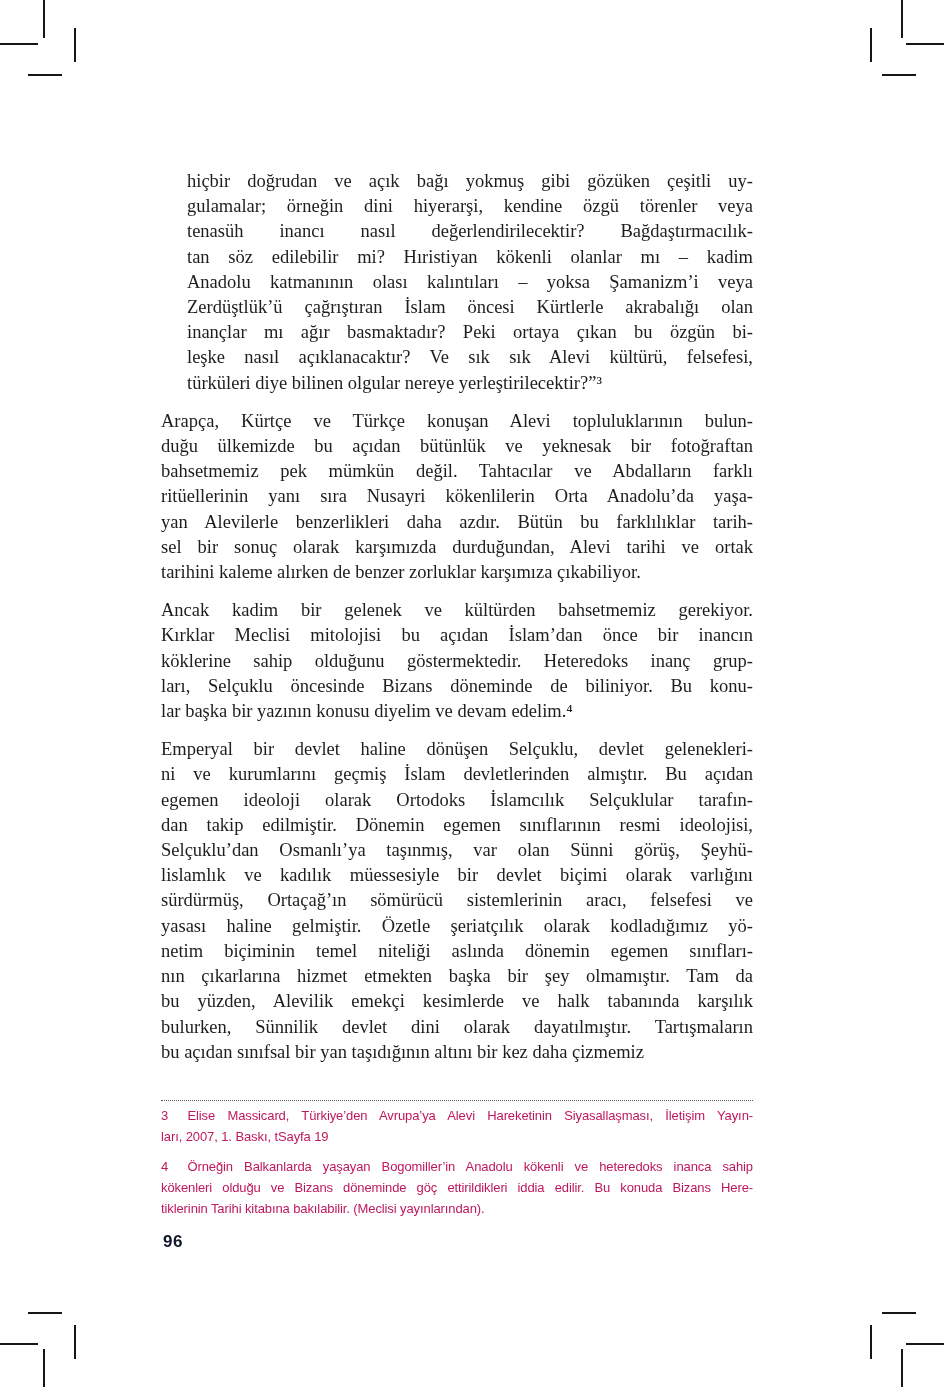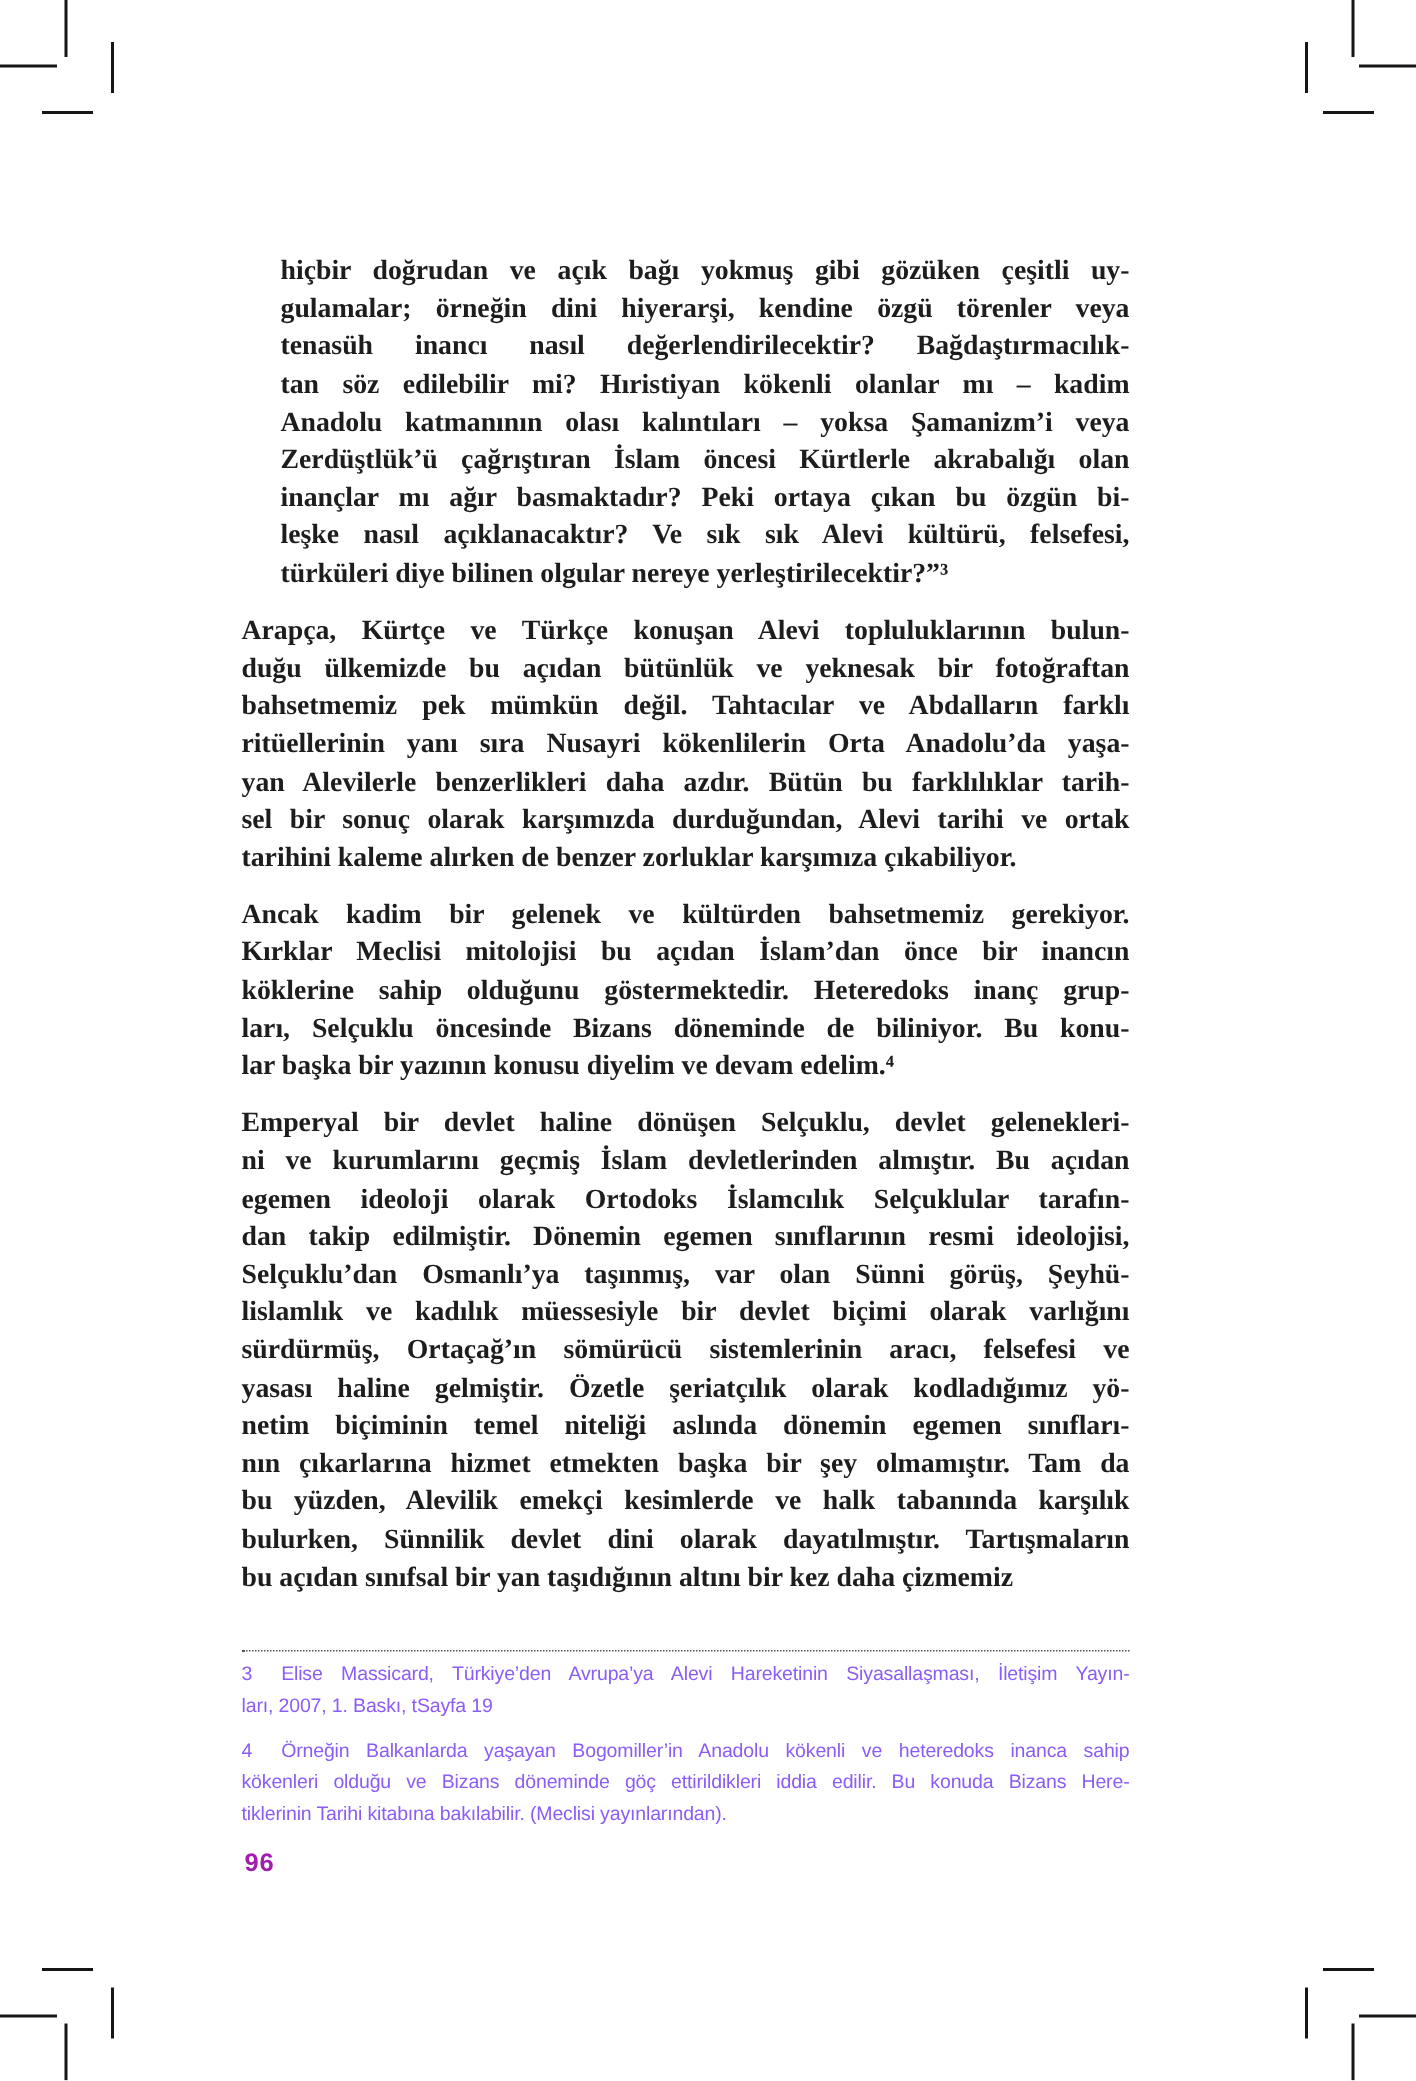--- a/index.html
+++ b/index.html
@@ -13,21 +13,20 @@
   }
   
   .m { position: absolute; background: #161616; }
 
   
   .content {
     position: absolute;
     left: 161px;
     top: 169px;
     width: 592px;
-    font-weight: bold;
   }
   .quote {
     margin-left: 26px;
     width: 566px;
     margin-bottom: 13px;
   }
   .para { margin-bottom: 13px; }
   .para:last-child { margin-bottom: 0; }
   .tline {
     font-family: "Liberation Serif", serif;
@@ -50,36 +49,36 @@
     border-top: 1px dotted #555;
     height: 0;
     margin-bottom: 4px;
   }
   .footnote { margin-bottom: 9px; }
   .fnline {
     font-family: "Liberation Sans", sans-serif;
     font-size: 13px;
     line-height: 21px;
     letter-spacing: -0.1px;
-    color: #8b5cf6;
+    color: #be185d;
     text-align: justify;
     text-align-last: justify;
   }
   .fnline.last { text-align-last: left; }
 
   .pagenum {
     position: absolute;
     left: 163px;
     top: 1231px;
     font-family: "Liberation Sans", sans-serif;
     font-weight: 700;
     font-size: 17px;
     line-height: 22px;
     letter-spacing: 0.5px;
-    color: #a21caf;
+    color: #0f172a;
   }
 </style>
 </head>
 <body>
 
 <div class="page">
 
   <div>
 
     <i class="m" style="left:43px;top:0;width:1.5px;height:38px"></i>

